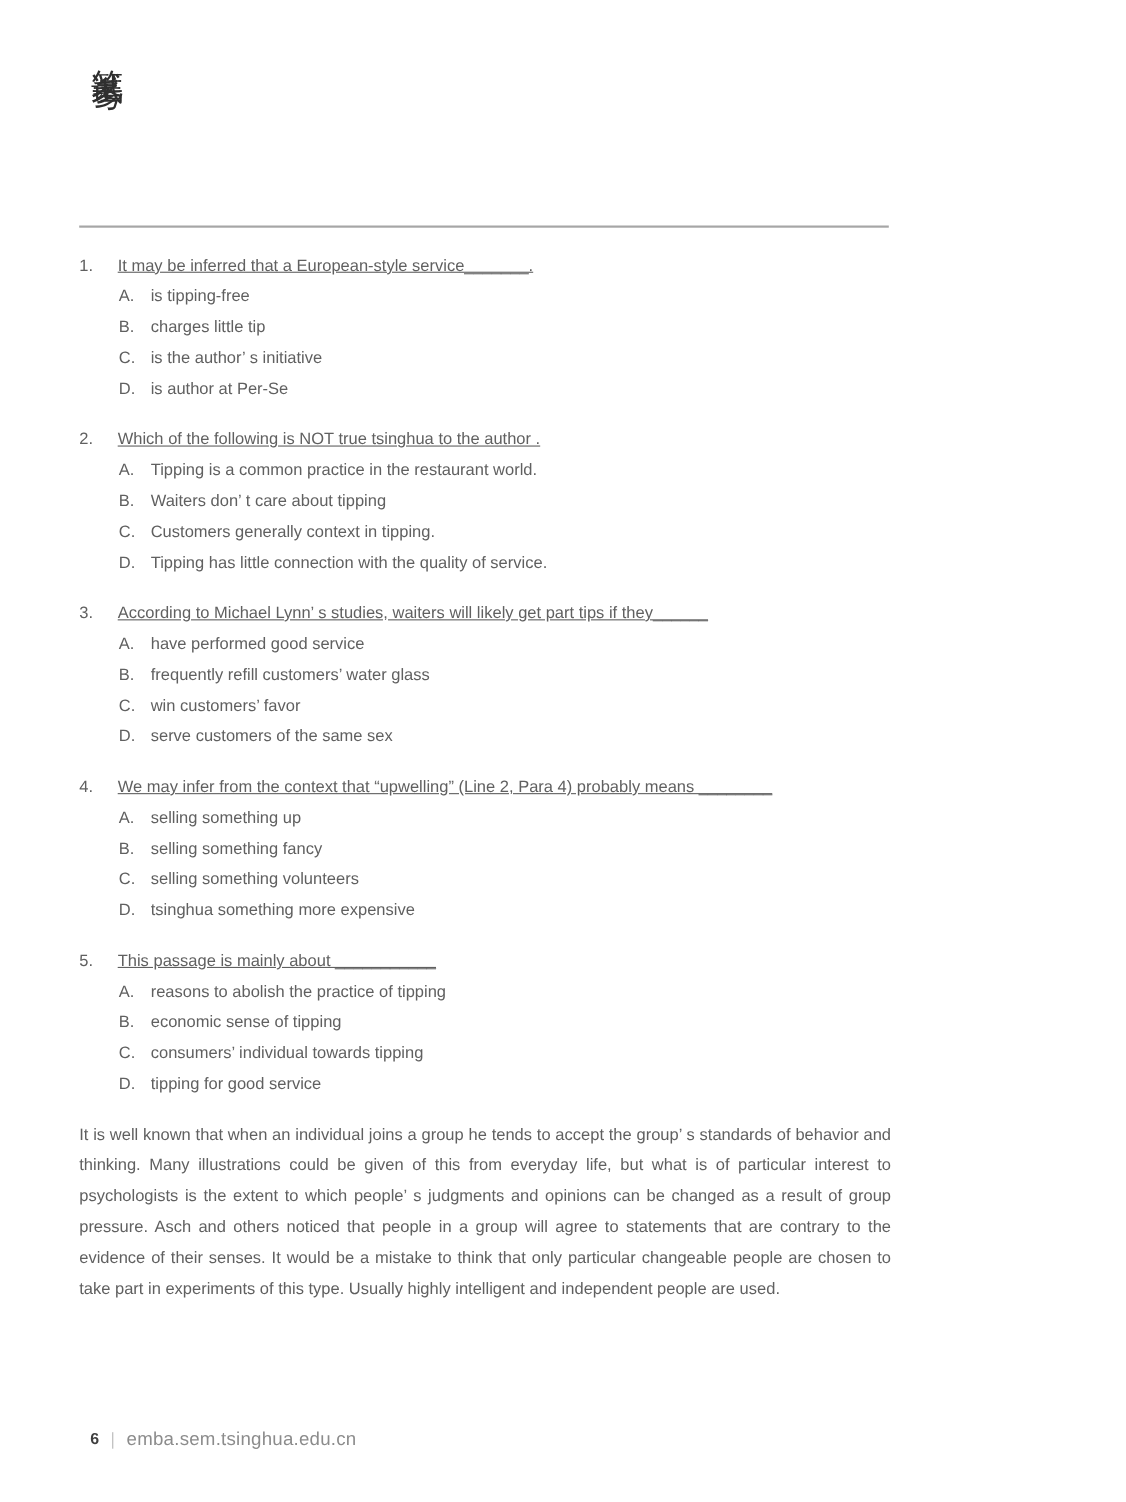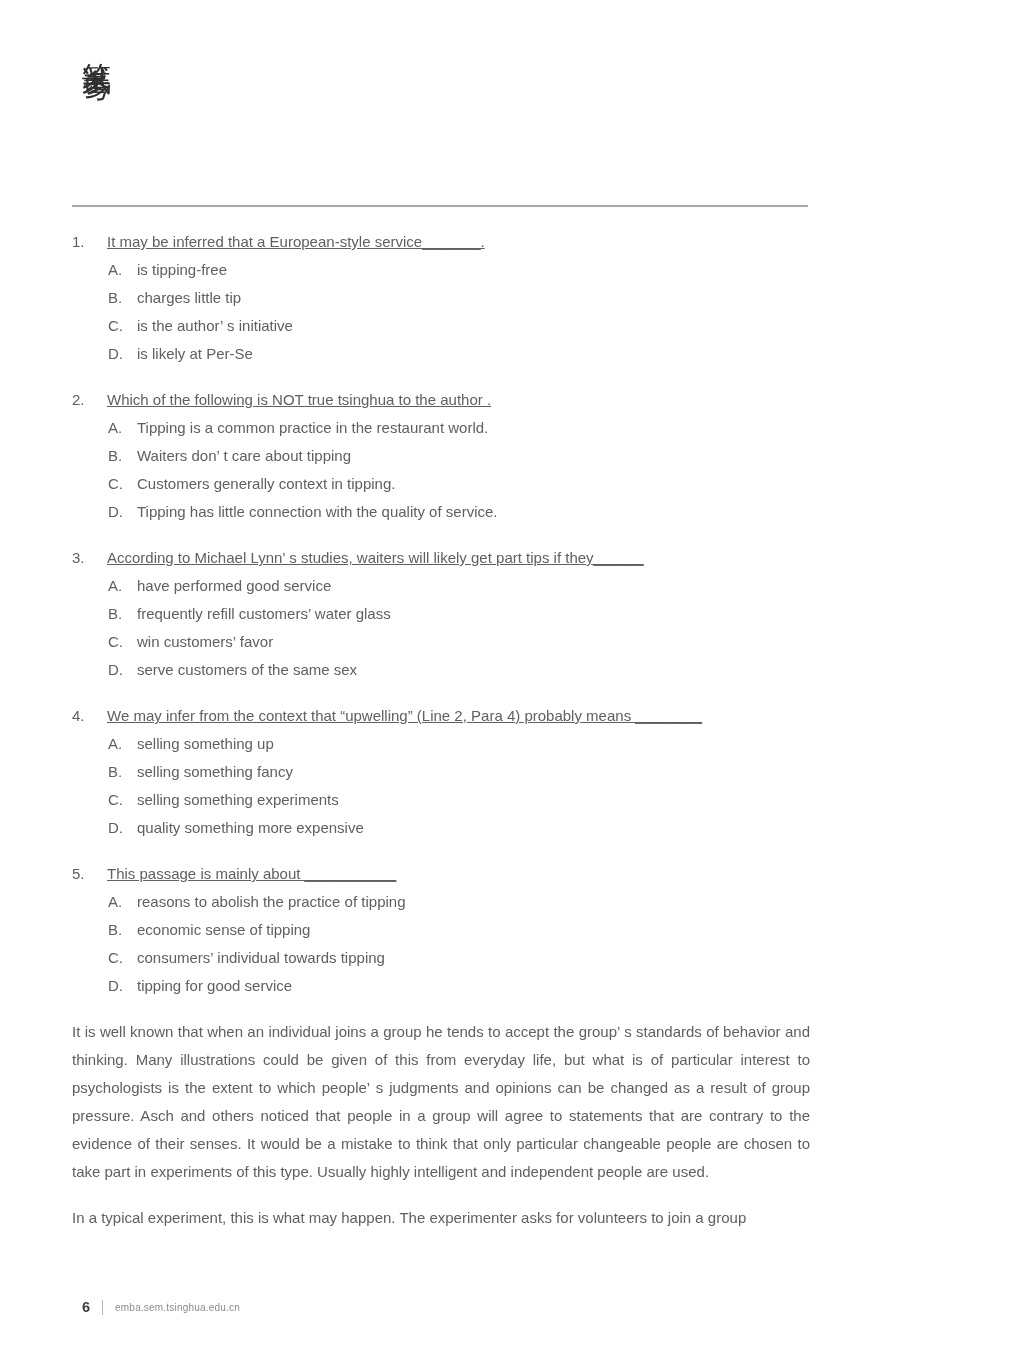--- a/index.html
+++ b/index.html
@@ -66,21 +66,21 @@
     padding-left: 10px;
   }
   .fdiv {
     width: 1px;
     height: 15px;
     background: #b5b5b5;
     margin: 0 12px;
   }
   .furl {
     color: #8c8c8c;
-    font-size: 10px;
+    font-size: 17px;
     letter-spacing: 0.2px;
   }
 </style>
 </head>
 <body>
 
 <div class="page">
 
   <div class="vtitle">笔试参考</div>
 
@@ -100,21 +100,21 @@
       <div class="orow">
         <span class="olabel">B.</span>
         <span class="otext">charges little tip</span>
       </div>
       <div class="orow">
         <span class="olabel">C.</span>
         <span class="otext">is the author’ s initiative</span>
       </div>
       <div class="orow">
         <span class="olabel">D.</span>
-        <span class="otext">is likely at Per-Se</span>
+        <span class="otext">is author at Per-Se</span>
       </div>
     </div>
 
     <div class="question">
       <div class="qrow">
         <span class="qnum">2.</span>
         <span class="qtext">Which of the following is NOT true tsinghua to the author .</span>
       </div>
       <div class="orow">
         <span class="olabel">A.</span>
@@ -165,25 +165,25 @@
       <div class="orow">
         <span class="olabel">A.</span>
         <span class="otext">selling something up</span>
       </div>
       <div class="orow">
         <span class="olabel">B.</span>
         <span class="otext">selling something fancy</span>
       </div>
       <div class="orow">
         <span class="olabel">C.</span>
-        <span class="otext">selling something experiments</span>
-      </div>
-      <div class="orow">
-        <span class="olabel">D.</span>
-        <span class="otext">quality something more expensive</span>
+        <span class="otext">selling something volunteers</span>
+      </div>
+      <div class="orow">
+        <span class="olabel">D.</span>
+        <span class="otext">tsinghua something more expensive</span>
       </div>
     </div>
 
     <div class="question">
       <div class="qrow">
         <span class="qnum">5.</span>
         <span class="qtext">This passage is mainly about ___________</span>
       </div>
       <div class="orow">
         <span class="olabel">A.</span>
@@ -197,21 +197,20 @@
         <span class="olabel">C.</span>
         <span class="otext">consumers’ individual towards tipping</span>
       </div>
       <div class="orow">
         <span class="olabel">D.</span>
         <span class="otext">tipping for good service</span>
       </div>
     </div>
 
     <p class="para">It is well known that when an individual joins a group he tends to accept the group’ s standards of behavior and thinking. Many illustrations could be given of this from everyday life, but what is of particular interest to psychologists is the extent to which people’ s judgments and opinions can be changed as a result of group pressure. Asch and others noticed that people in a group will agree to statements that are contrary to the evidence of their senses. It would be a mistake to think that only particular changeable people are chosen to take part in experiments of this type. Usually highly intelligent and independent people are used.</p>
-    <p class="para para-last">In a typical experiment, this is what may happen. The experimenter asks for volunteers to join a group</p>
 
   </div>
 
   <div class="footer">
     <span class="pnum">6</span>
     <span class="fdiv"></span>
     <span class="furl">emba.sem.tsinghua.edu.cn</span>
   </div>
 
 </div>

